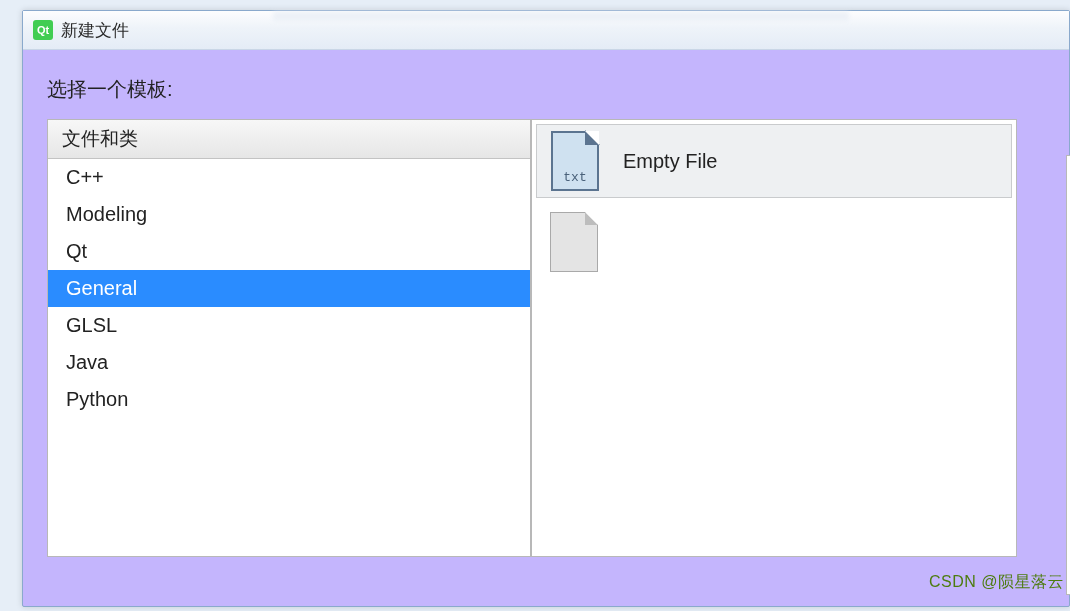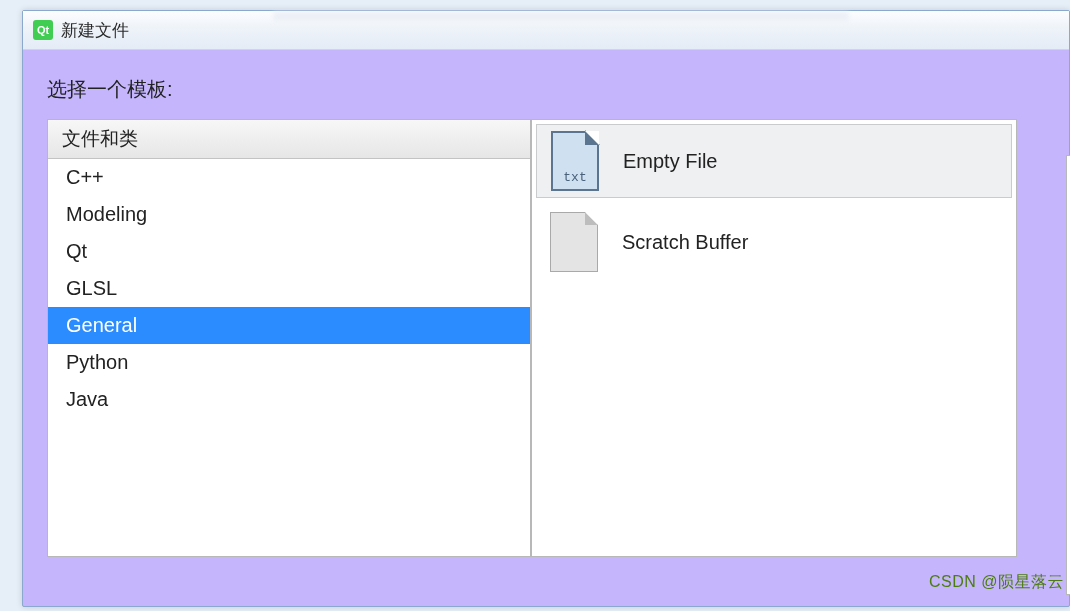--- a/index.html
+++ b/index.html
@@ -213,45 +213,44 @@
     <div class="prompt">选择一个模板:</div>
 
     <div class="panes">
 
       <div class="pane left-pane">
         <div class="cat-header">文件和类</div>
         <ul class="cat-list">
           <li class="cat-item">C++</li>
           <li class="cat-item">Modeling</li>
           <li class="cat-item">Qt</li>
+          <li class="cat-item selected">General</li>
           <li class="cat-item">GLSL</li>
-          <li class="cat-item selected">General</li>
+          <li class="cat-item">Java</li>
           <li class="cat-item">Python</li>
-          <li class="cat-item">Java</li>
         </ul>
       </div>
 
       <div class="pane right-pane">
         <ul class="tpl-list">
           <li class="tpl-item selected">
             <div class="file-icon txt">
               <div class="body"></div>
               <div class="fold2"></div>
               <div class="fold"></div>
               <div class="label">txt</div>
             </div>
             <span>Empty File</span>
           </li>
           <li class="tpl-item">
             <div class="file-icon plain">
               <div class="body"></div>
               <div class="fold2"></div>
               <div class="fold"></div>
             </div>
-            <span>Scratch Buffer</span>
           </li>
         </ul>
       </div>
 
     </div>
   </div>
 
   <div class="side-pane"></div>
 
 </div>

